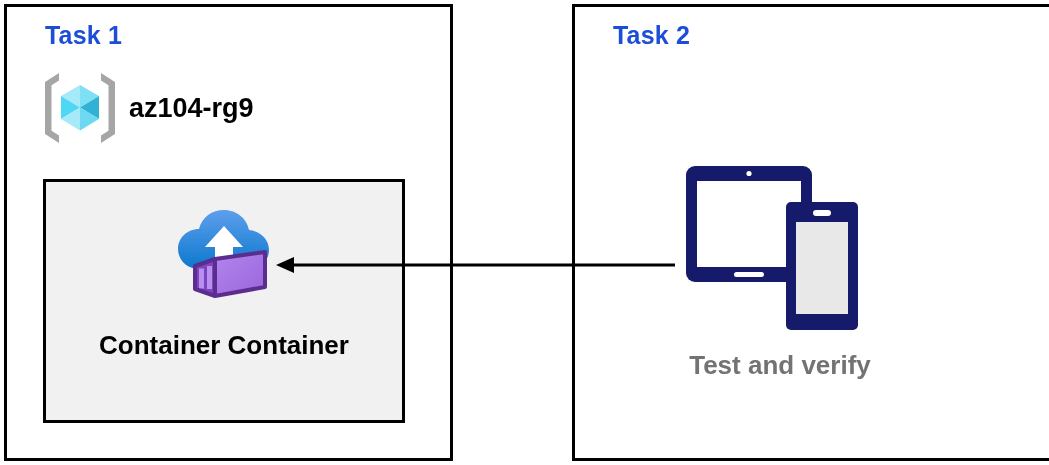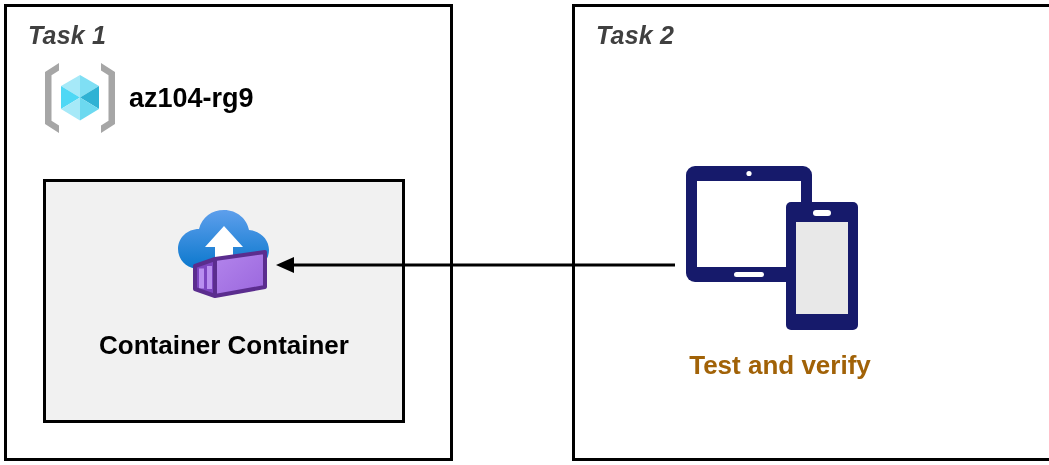--- a/index.html
+++ b/index.html
@@ -34,35 +34,34 @@
   #panel-task2 {
     left: 556px;
     top: 4px;
     width: 485px;
     height: 457px;
     margin-left: 16px;
   }
 
   .panel-title {
     position: absolute;
-    left: 21px;
+    left: 38px;
     top: 14px;
     font-size: 25px;
     font-weight: bold;
-    color: #404040;
+    color: #1d4ed8;
     letter-spacing: 0.2px;
     white-space: nowrap;
-    font-style: italic;
   }
 
   
   #rg-row {
     position: absolute;
     left: 30px;
-    top: 48px;
+    top: 58px;
     display: flex;
     align-items: center;
     text-align: center;
   }
   #rg-icon {
     width: 86px;
     height: 86px;
     display: block;
   }
   #rg-label {
@@ -115,21 +114,21 @@
     display: block;
   }
   #devices-label {
     position: absolute;
     left: 600px;
     top: 350px;
     width: 360px;
     text-align: center;
     font-size: 26px;
     font-weight: bold;
-    color: #a16207;
+    color: #737373;
     white-space: nowrap;
   }
 
   
   #connector-arrow {
     position: absolute;
     left: 270px;
     top: 248px;
     width: 412px;
     height: 34px;

